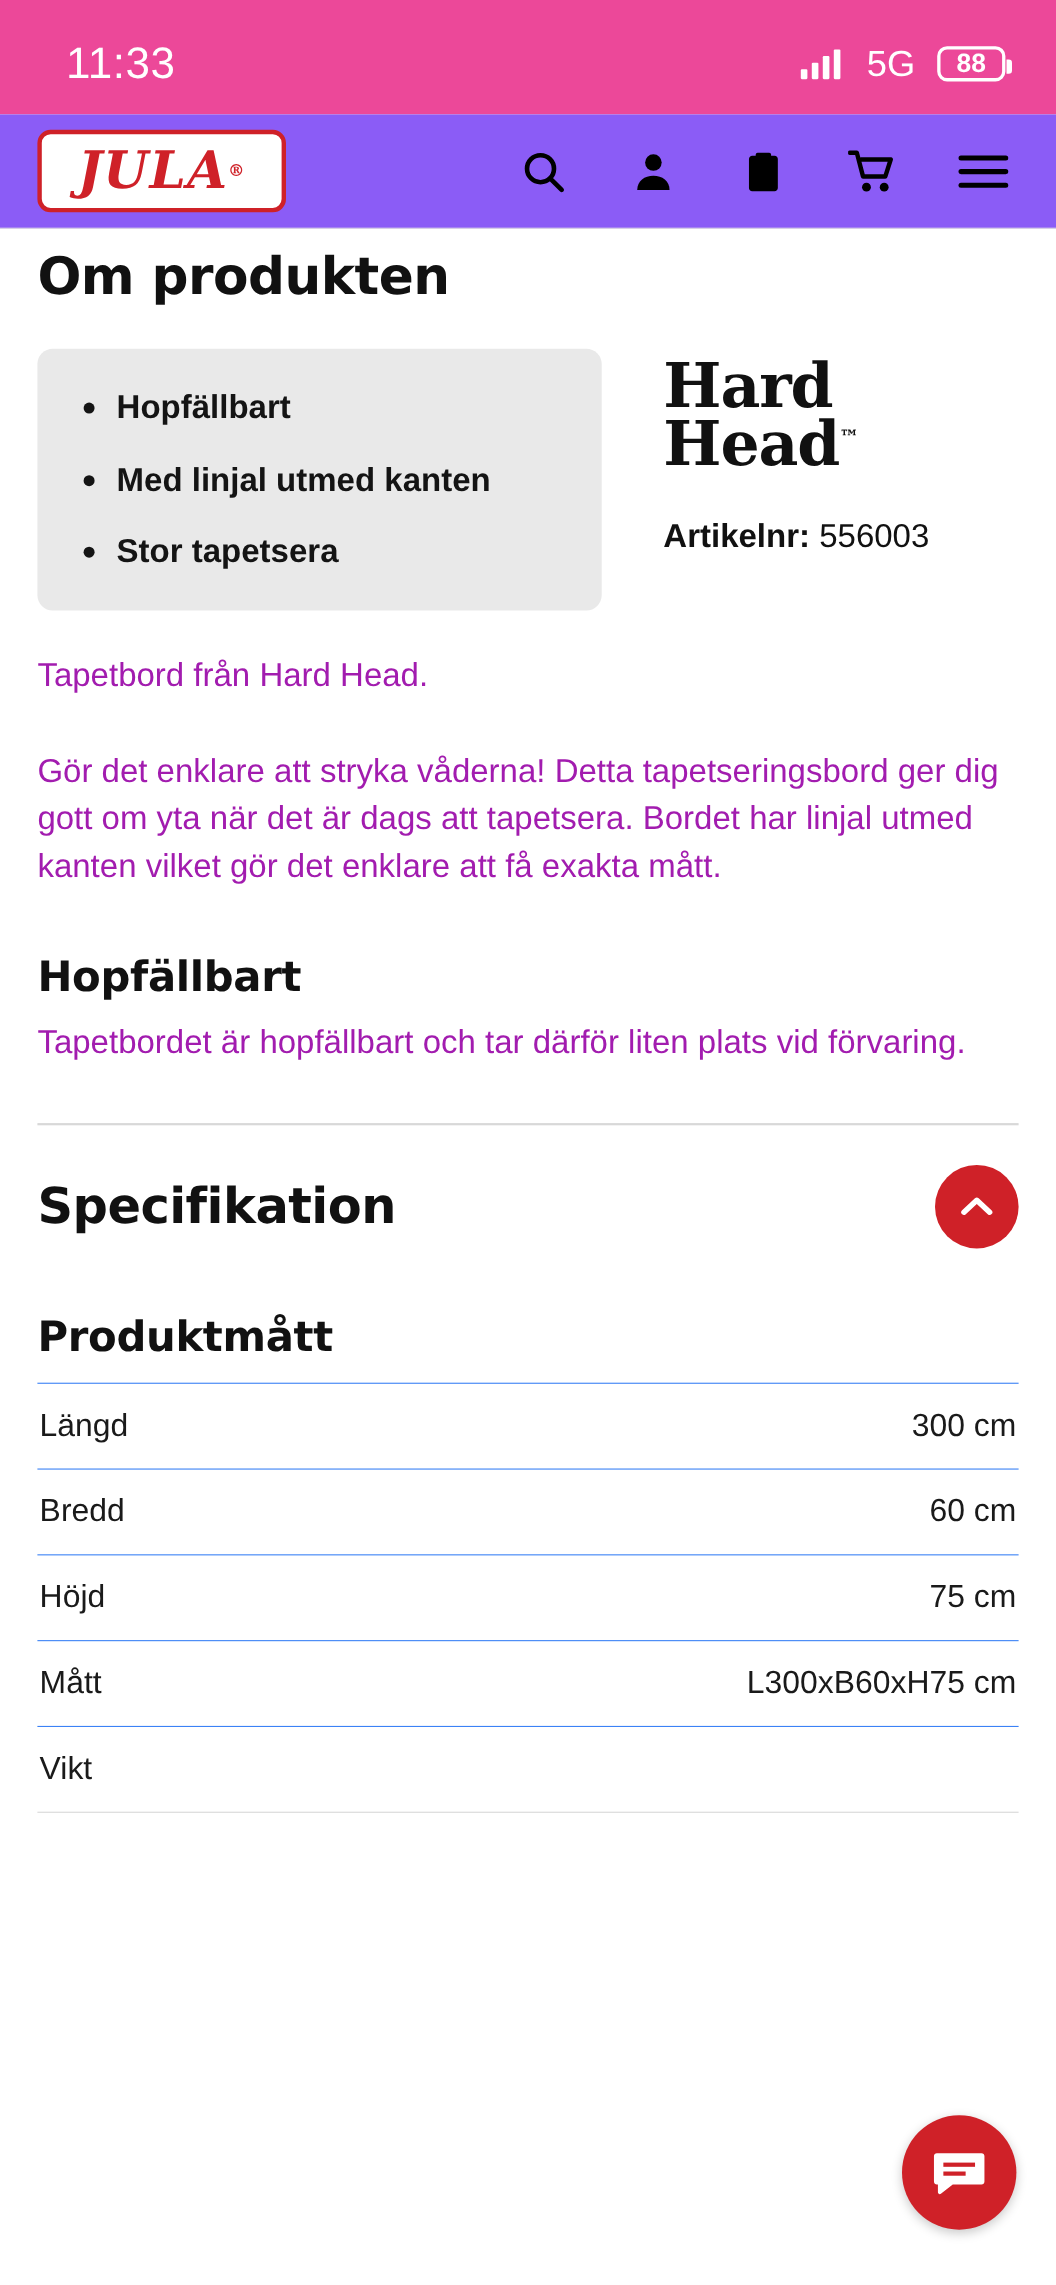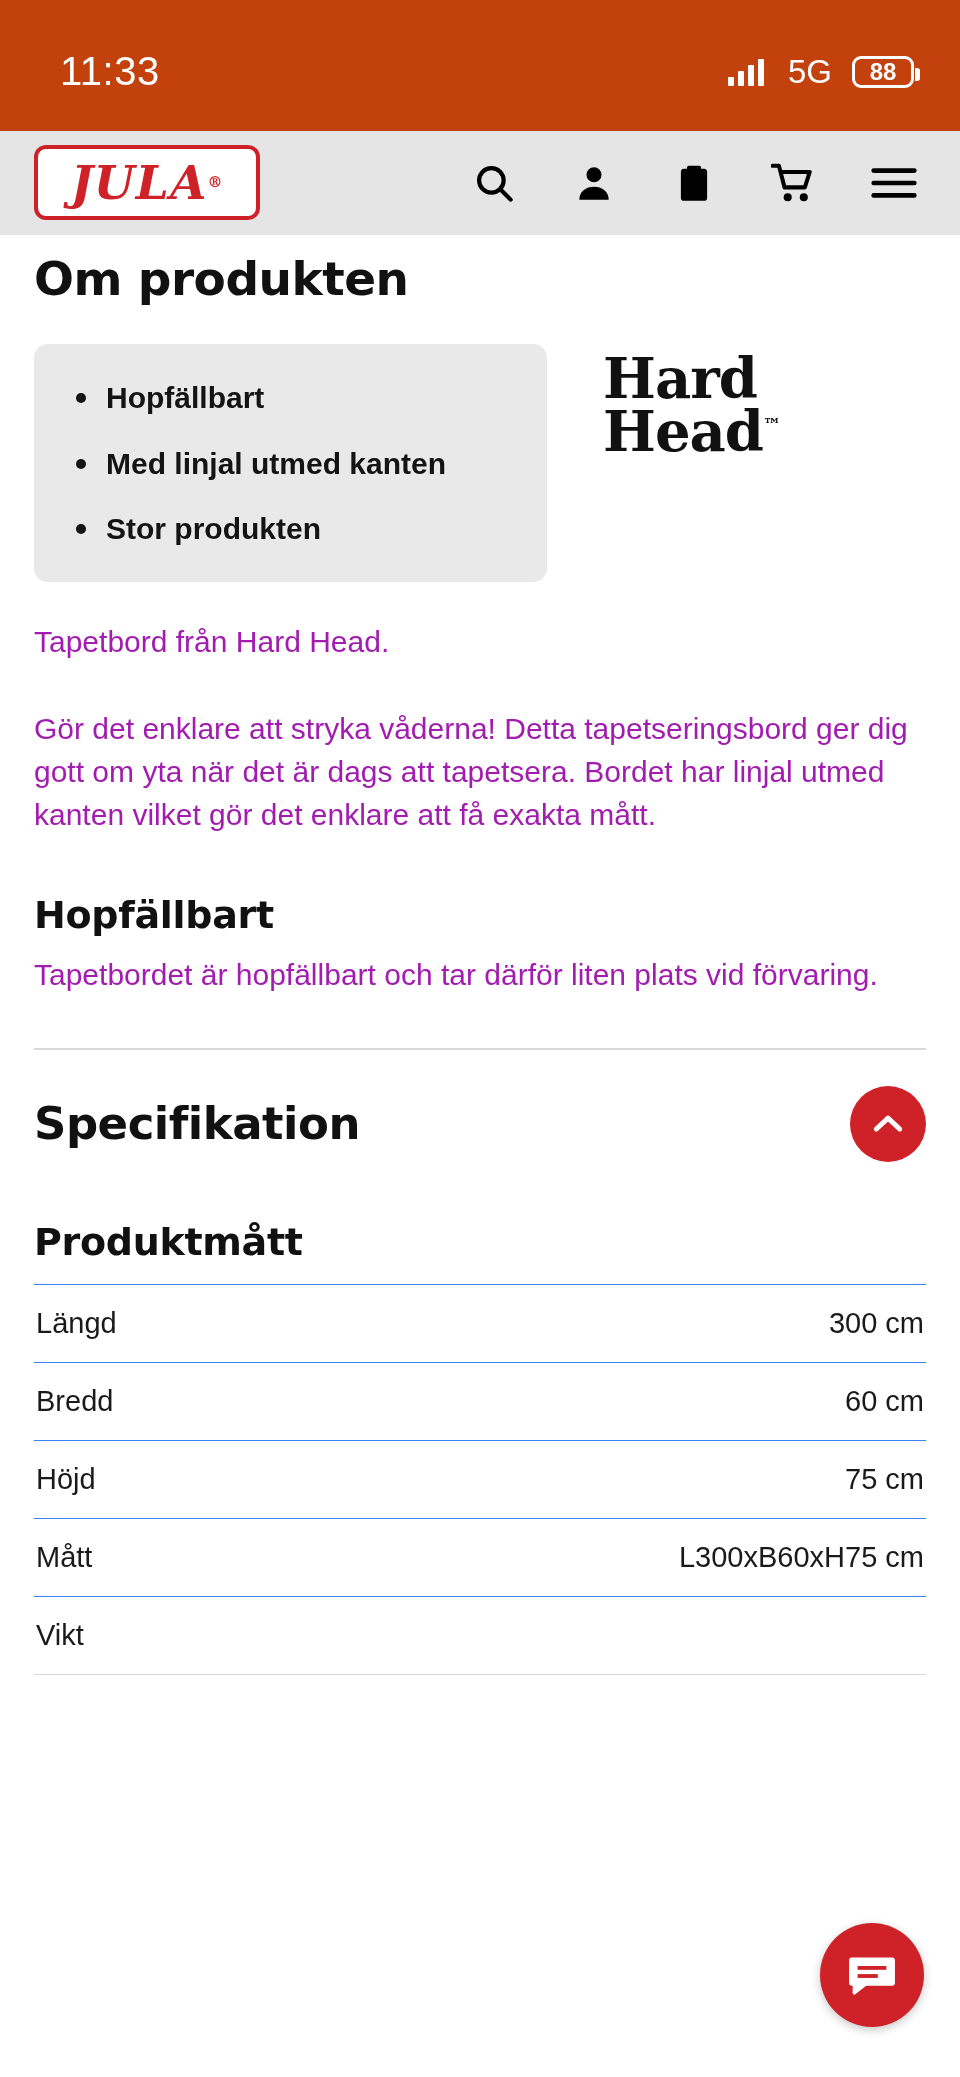--- a/index.html
+++ b/index.html
@@ -6,21 +6,21 @@
   html, body {
     width:960px; height:2077px;
     background:#ffffff;
     font-family:"Liberation Sans", sans-serif;
     -webkit-font-smoothing:antialiased;
   }
   .phone { position:relative; width:960px; height:2077px; overflow:hidden; background:#fff; }
 
   
   .statusbar {
-    height:131px; background:#c2410c; color:#fff;
+    height:104px; background:#ec4899; color:#fff;
     display:flex; align-items:center; justify-content:space-between;
     padding:12px 46px 0 60px;
   }
   .status-time { font-size:40px; font-weight:400; letter-spacing:0.5px; }
   .status-right { display:flex; align-items:center; gap:14px; }
   .bars { display:flex; align-items:flex-end; gap:4px; height:28px; }
   .bars i { display:block; width:6px; background:#fff; border-radius:1px; }
   .bars i:nth-child(1){height:9px;}
   .bars i:nth-child(2){height:15px;}
   .bars i:nth-child(3){height:21px;}
@@ -31,21 +31,21 @@
     display:flex; align-items:center; justify-content:center; margin-left:6px;
   }
   .battery:after {
     content:""; position:absolute; right:-9px; top:9px; width:5px; height:13px;
     background:#fff; border-radius:0 3px 3px 0;
   }
   .battery span { font-size:24px; font-weight:700; color:#fff; }
 
   
   .header {
-    height:104px; background:#e5e5e5; border-bottom:1px solid #e3e3e3;
+    height:104px; background:#8b5cf6; border-bottom:1px solid #e3e3e3;
     display:flex; align-items:center; justify-content:space-between;
     padding:0 36px 0 34px;
     position:relative; z-index:5;
   }
   .logo {
     width:226px; height:75px; border:4px solid #cf2128; border-radius:12px;
     display:flex; align-items:center; justify-content:center;
     background:#fff; position:relative;
   }
   .logo-inner {
@@ -214,27 +214,31 @@
 
   <div class="content">
 
     <h1 class="h-about">Om produkten</h1>
 
     <div class="feature-row">
       <div class="bullets">
         <ul>
           <li>Hopfällbart</li>
           <li>Med linjal utmed kanten</li>
-          <li>Stor produkten</li>
+          <li>Stor tapetsera</li>
         </ul>
       </div>
       <div class="brand-col">
         <div class="brand-logo">
           <div>Hard</div>
           <div><span>Head</span><span class="tm">™</span></div>
+        </div>
+        <div class="artnr">
+          <b>Artikelnr:</b>
+          <span>556003</span>
         </div>
       </div>
     </div>
 
     <p class="para">Tapetbord från Hard Head.</p>
     <p class="para gap">Gör det enklare att stryka våderna! Detta tapetseringsbord ger dig gott om yta när det är dags att tapetsera. Bordet har linjal utmed kanten vilket gör det enklare att få exakta mått.</p>
 
     <h2 class="h-sub">Hopfällbart</h2>
     <p class="para">Tapetbordet är hopfällbart och tar därför liten plats vid förvaring.</p>
 

